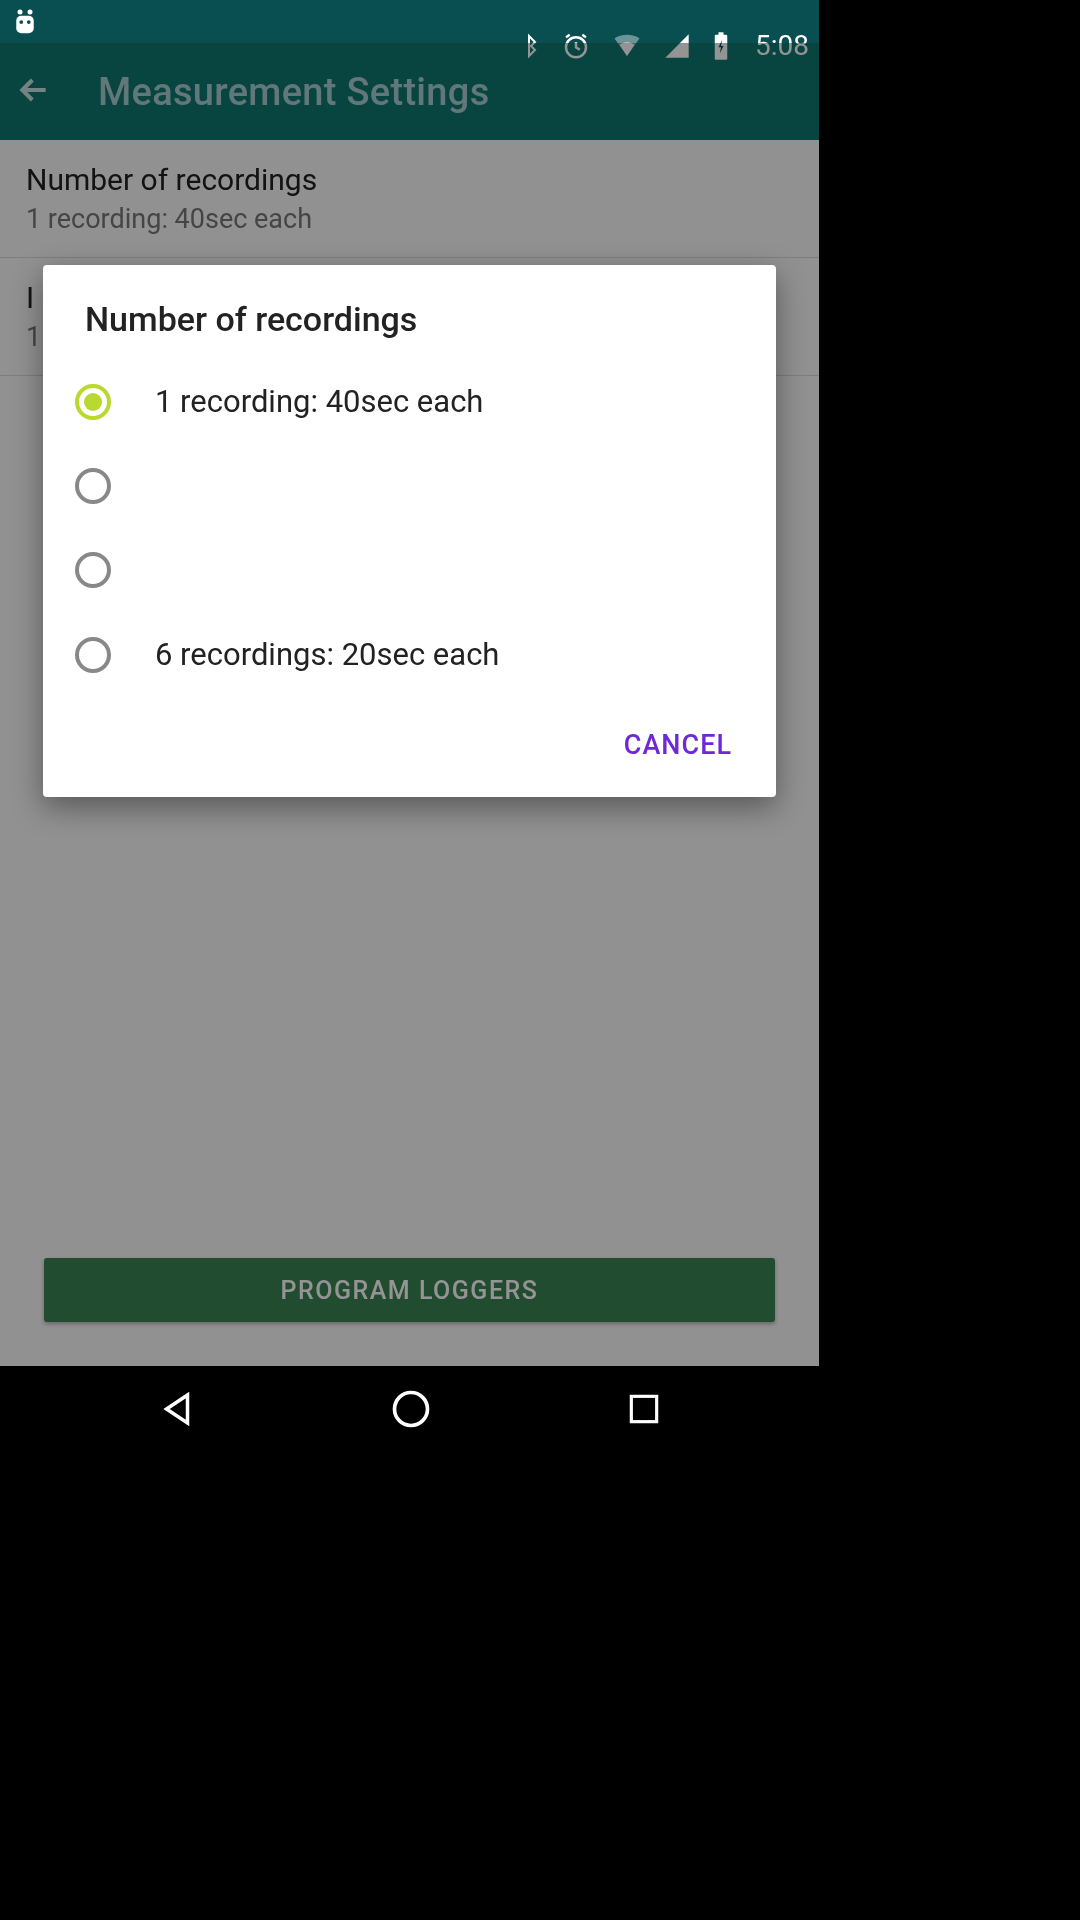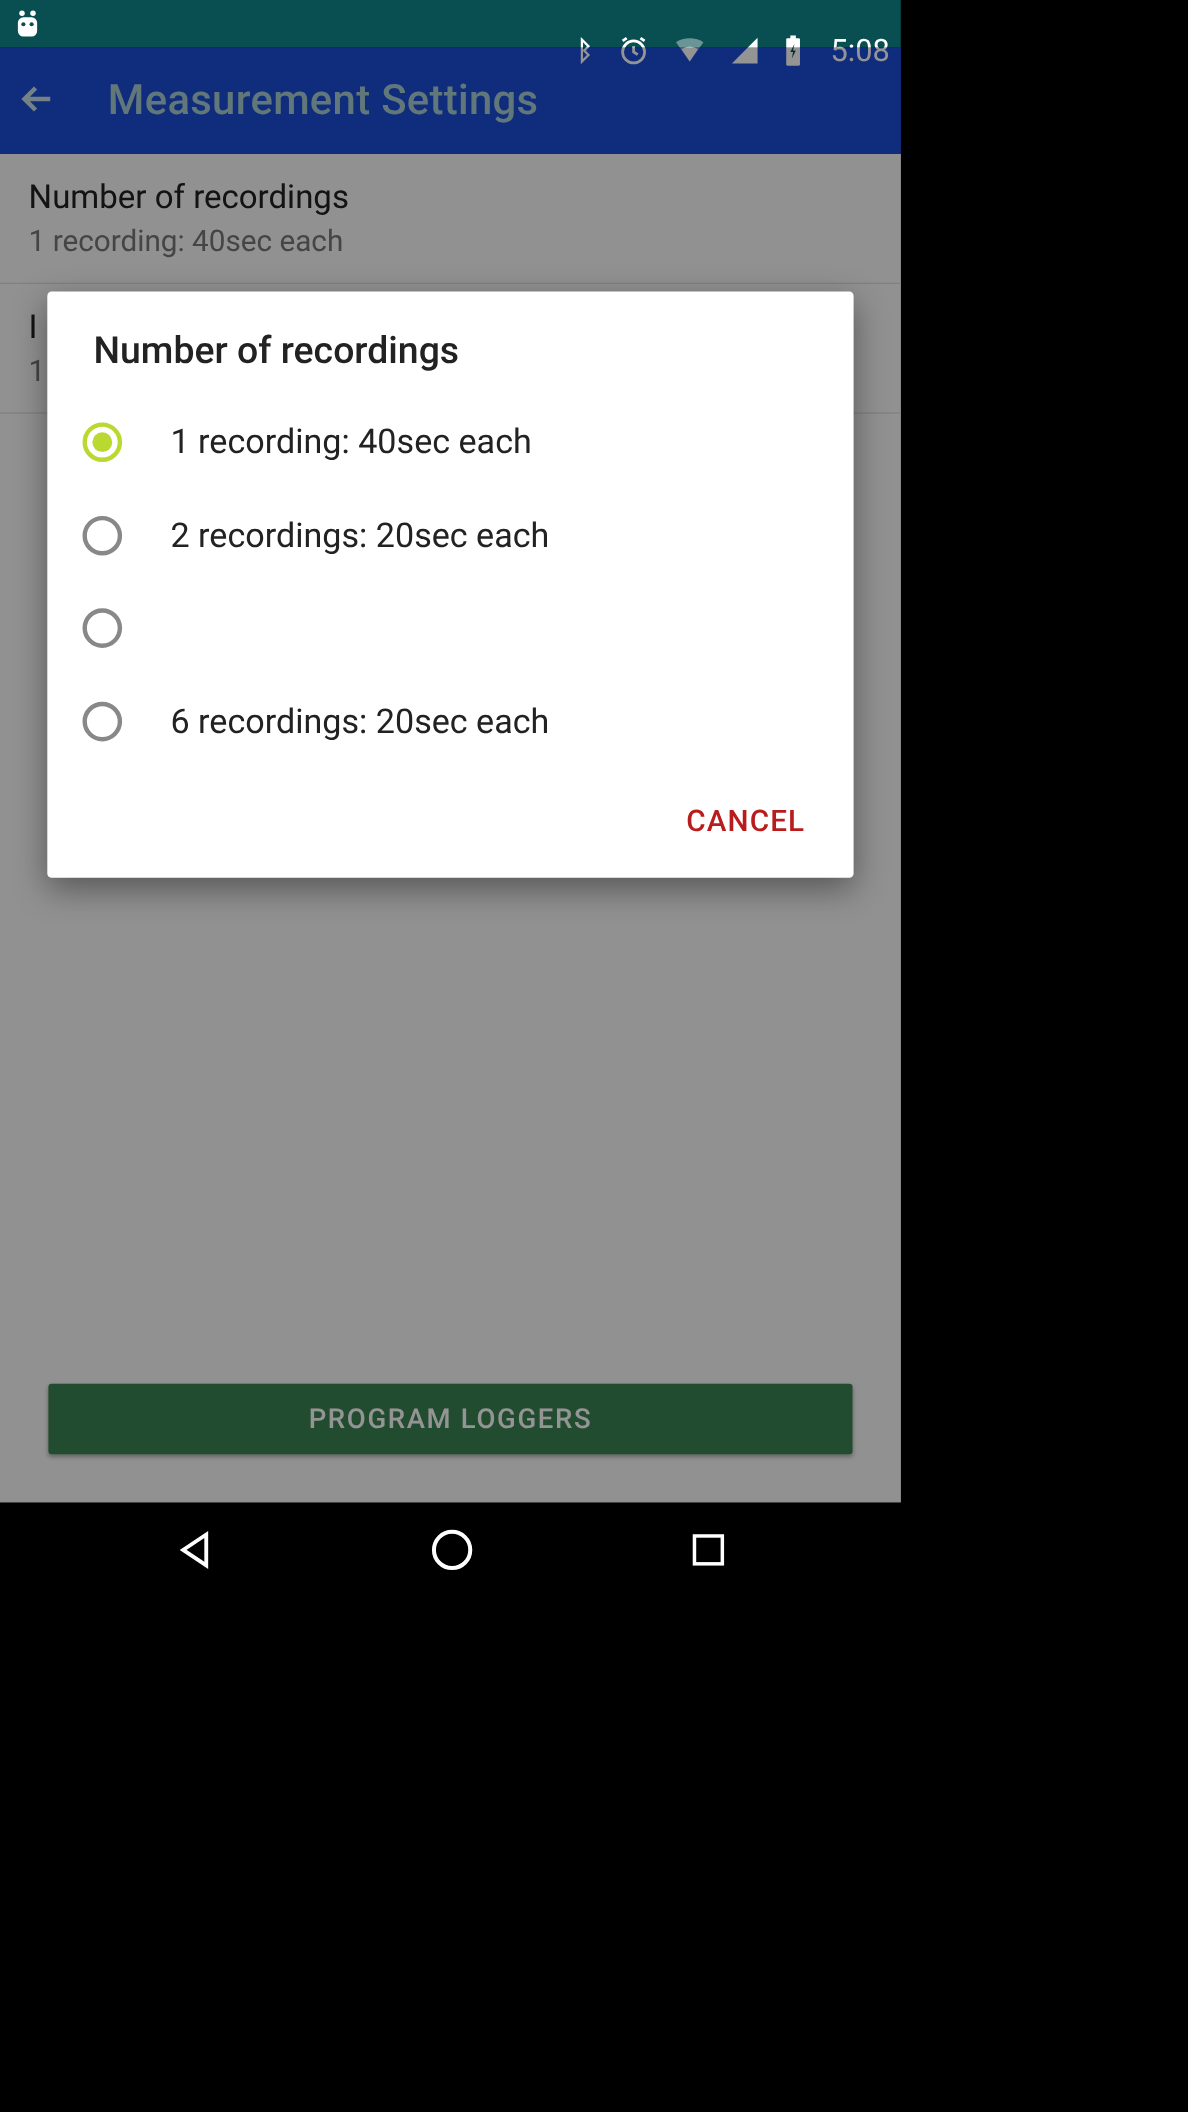--- a/index.html
+++ b/index.html
@@ -37,21 +37,21 @@
     .status-right svg {
       fill: #fff;
     }
     .time {
       font-size: 28px;
       font-weight: 400;
       margin-left: 4px;
     }
     .app-bar {
       height: 97px;
-      background: #1d4ed8;
+      background: #0f766e;
       display: flex;
       align-items: center;
       padding: 0 14px;
     }
     .back-arrow {
       color: #c8e0e2;
       margin-right: 44px;
     }
     .app-title {
       font-size: 38px;
@@ -147,21 +147,21 @@
       color: #222;
     }
     .dialog-actions {
       display: flex;
       justify-content: flex-end;
       padding: 24px 32px 10px 32px;
     }
     .cancel-btn {
       background: none;
       border: none;
-      color: #b91c1c;
+      color: #6d28d9;
       font-size: 27px;
       font-weight: 500;
       letter-spacing: 1px;
       padding: 8px 12px;
     }
     .nav-bar {
       position: absolute;
       bottom: 0;
       left: 0;
       right: 0;
@@ -235,21 +235,20 @@
 
 <div class="dialog">
   <div class="dialog-title">Number of recordings</div>
 
   <div class="radio-option">
     <span class="radio selected"></span>
     <span class="radio-label">1 recording: 40sec each</span>
   </div>
   <div class="radio-option">
     <span class="radio"></span>
-    <span class="radio-label">2 recordings: 20sec each</span>
   </div>
   <div class="radio-option">
     <span class="radio"></span>
   </div>
   <div class="radio-option">
     <span class="radio"></span>
     <span class="radio-label">6 recordings: 20sec each</span>
   </div>
 
   <div class="dialog-actions">

